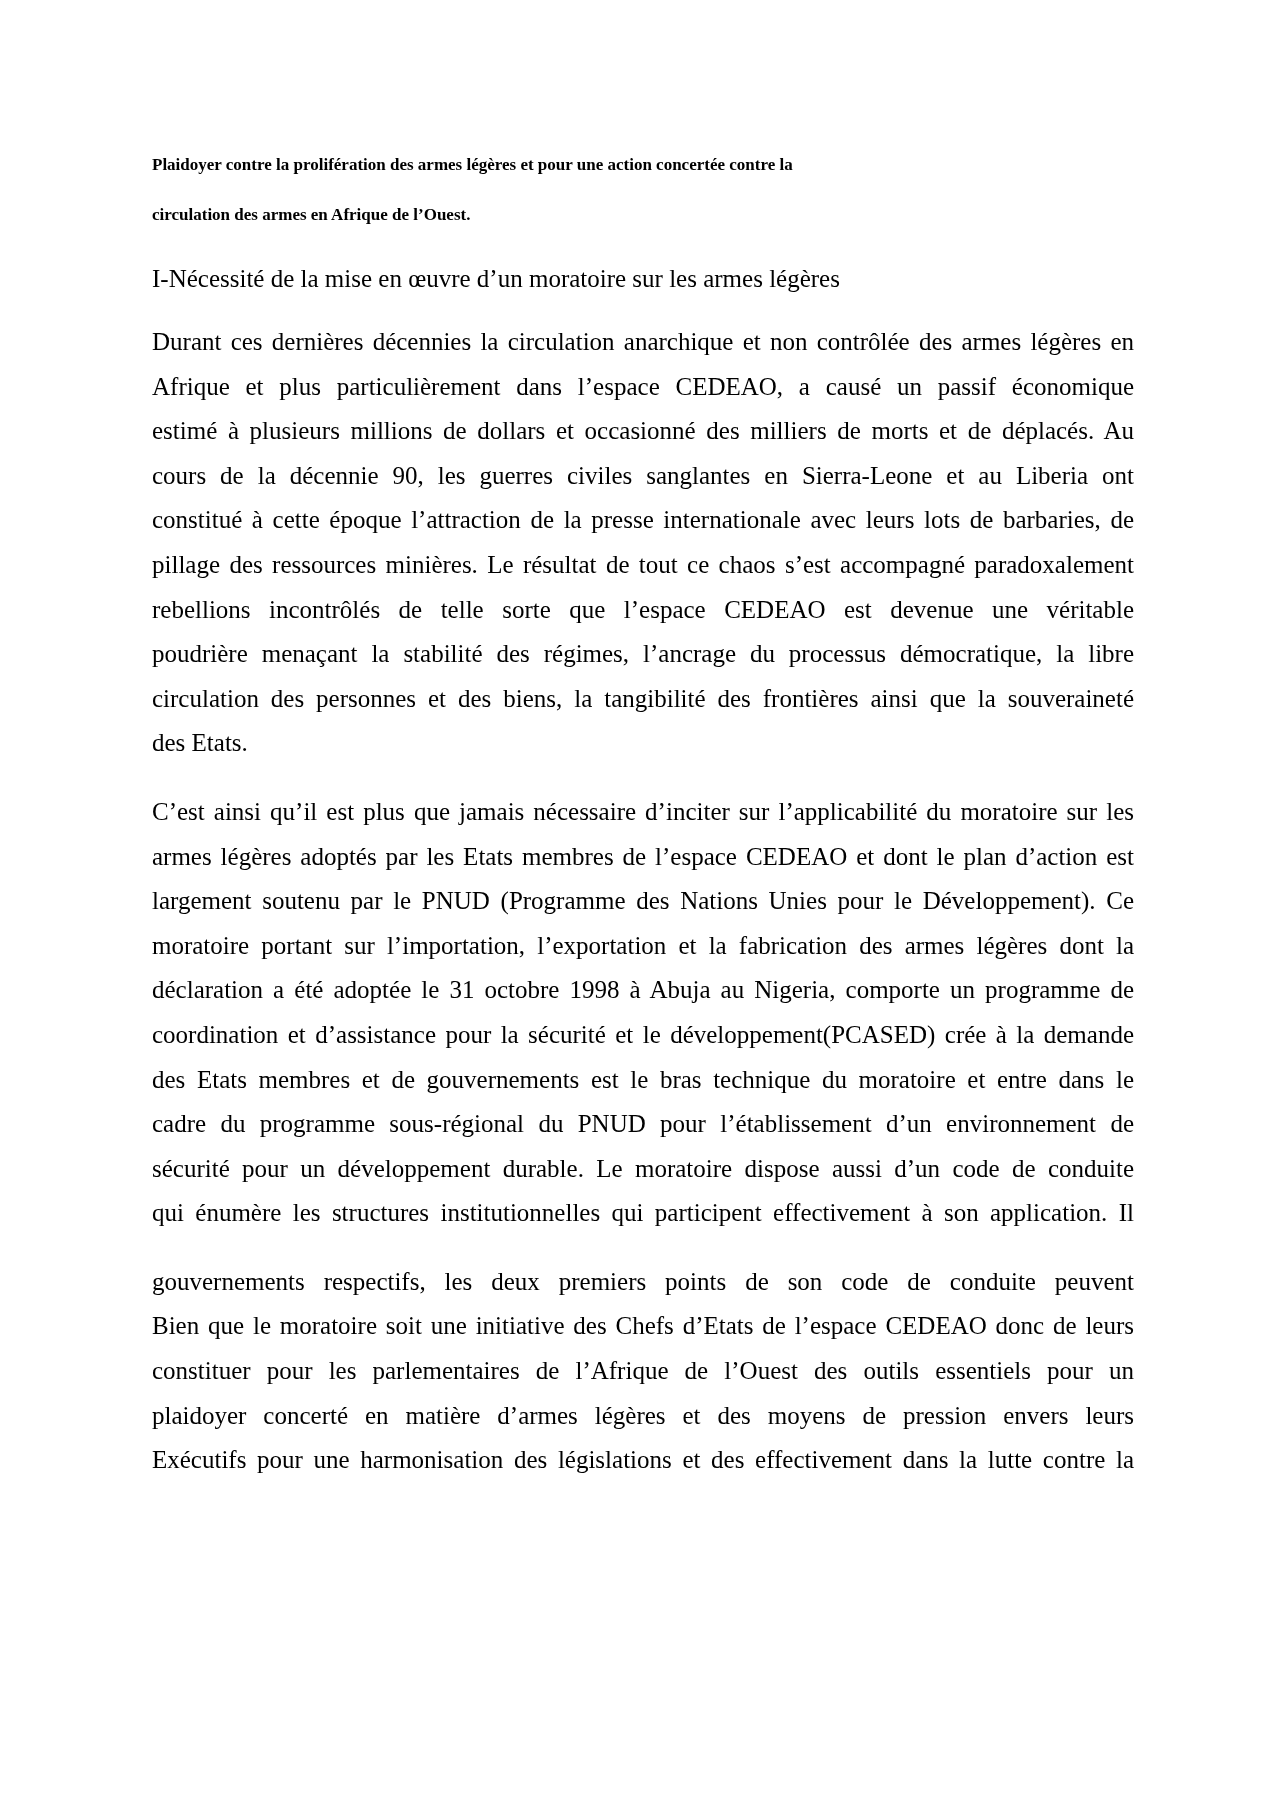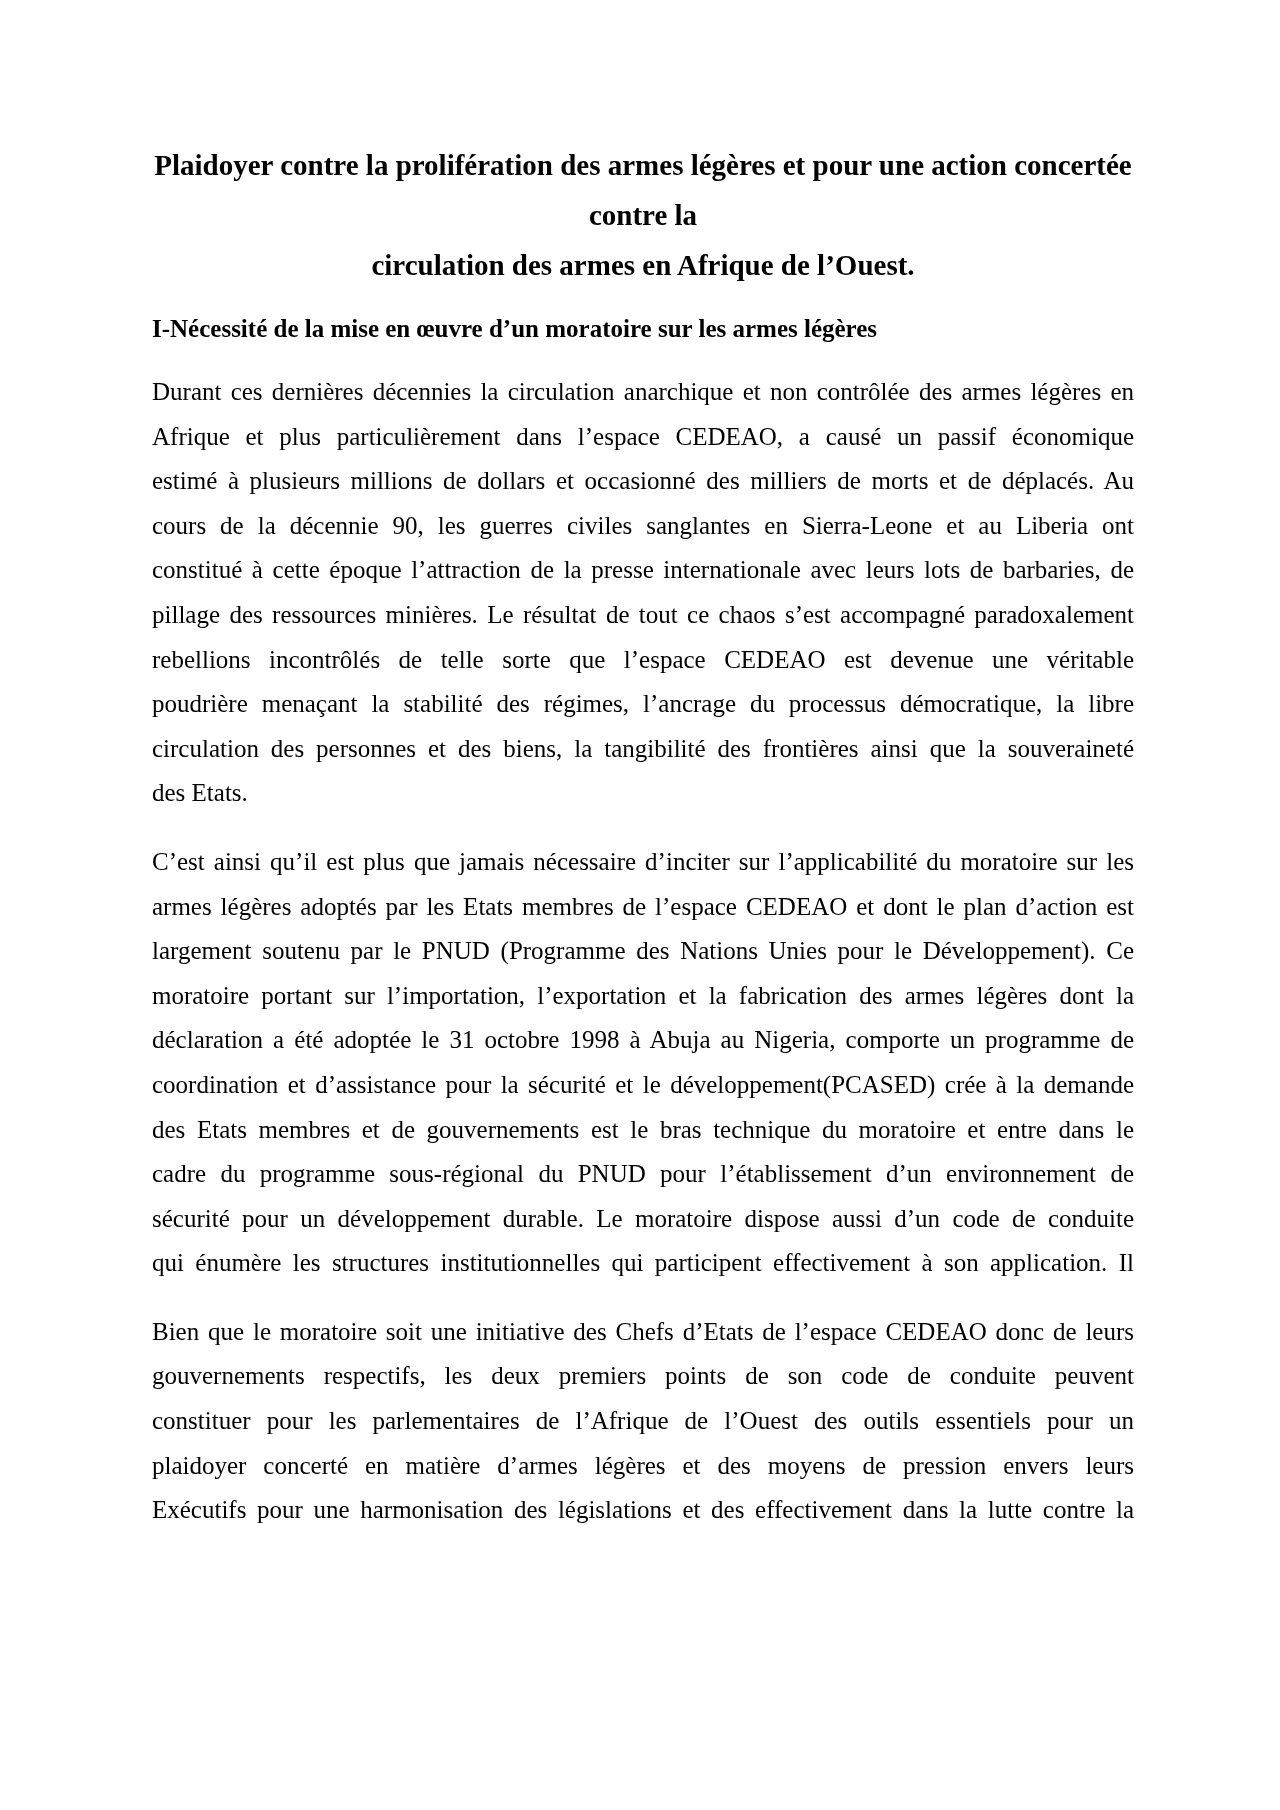--- a/index.html
+++ b/index.html
@@ -13,29 +13,28 @@
     height: 1810px;
     box-sizing: border-box;
     padding: 140px 146px 0 152px;
     background: #ffffff;
     color: #000000;
     font-family: "Liberation Serif", "DejaVu Serif", serif;
     font-size: 25px;
     overflow: hidden;
   }
   .doc-title {
-    font-size: 29px;
+    font-size: 17px;
     font-weight: bold;
-    text-align: center;
     line-height: 50px;
     margin: 0 0 16px 0;
   }
   .section-heading {
     font-size: 25px;
-    font-weight: bold;
+    font-weight: normal;
     text-align: left;
     line-height: 45px;
     margin: 0 0 19px 0;
   }
   .para {
     margin: 0 0 24px 0;
   }
   .tline {
     line-height: 44.6px;
     text-align: justify;
@@ -76,20 +75,20 @@
         <div class="tline">largement soutenu par le PNUD (Programme des Nations Unies pour le Développement). Ce</div>
         <div class="tline">moratoire portant sur l’importation, l’exportation et la fabrication des armes légères dont la</div>
         <div class="tline">déclaration a été adoptée le 31 octobre 1998 à Abuja au Nigeria, comporte un programme de</div>
         <div class="tline">coordination et d’assistance pour la sécurité et le développement(PCASED) crée à la demande</div>
         <div class="tline">des Etats membres et de gouvernements est le bras technique du moratoire et entre dans le</div>
         <div class="tline">cadre du programme sous-régional du PNUD pour l’établissement d’un environnement de</div>
         <div class="tline">sécurité pour un développement durable. Le moratoire dispose aussi d’un code de conduite</div>
         <div class="tline">qui énumère les structures institutionnelles qui participent effectivement à son application. Il</div>
       </div>
       <div class="para">
+        <div class="tline">gouvernements respectifs, les deux premiers points de son code de conduite peuvent</div>
         <div class="tline">Bien que le moratoire soit une initiative des Chefs d’Etats de l’espace CEDEAO donc de leurs</div>
-        <div class="tline">gouvernements respectifs, les deux premiers points de son code de conduite peuvent</div>
         <div class="tline">constituer pour les parlementaires de l’Afrique de l’Ouest des outils essentiels pour un</div>
         <div class="tline">plaidoyer concerté en matière d’armes légères et des moyens de pression envers leurs</div>
         <div class="tline">Exécutifs pour une harmonisation des législations et des effectivement dans la lutte contre la</div>
       </div>
     </div>
 </div>
 
 </body></html>

